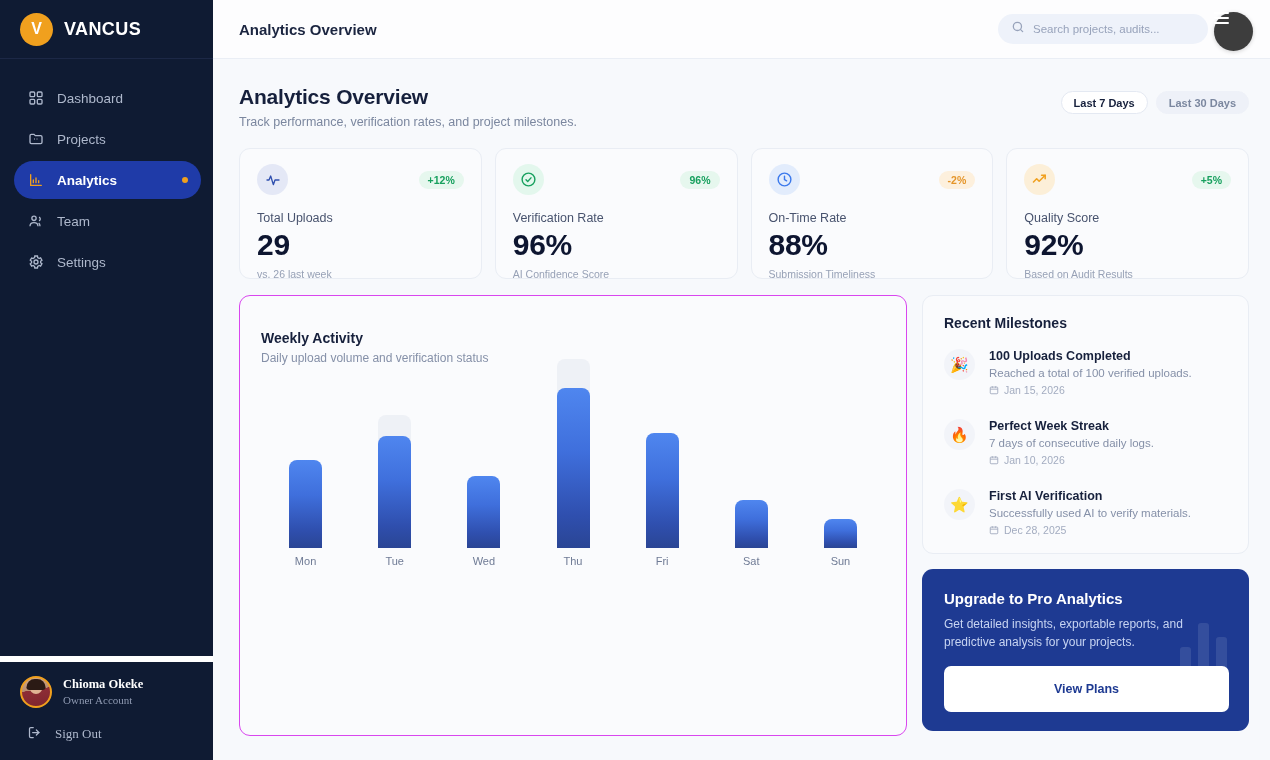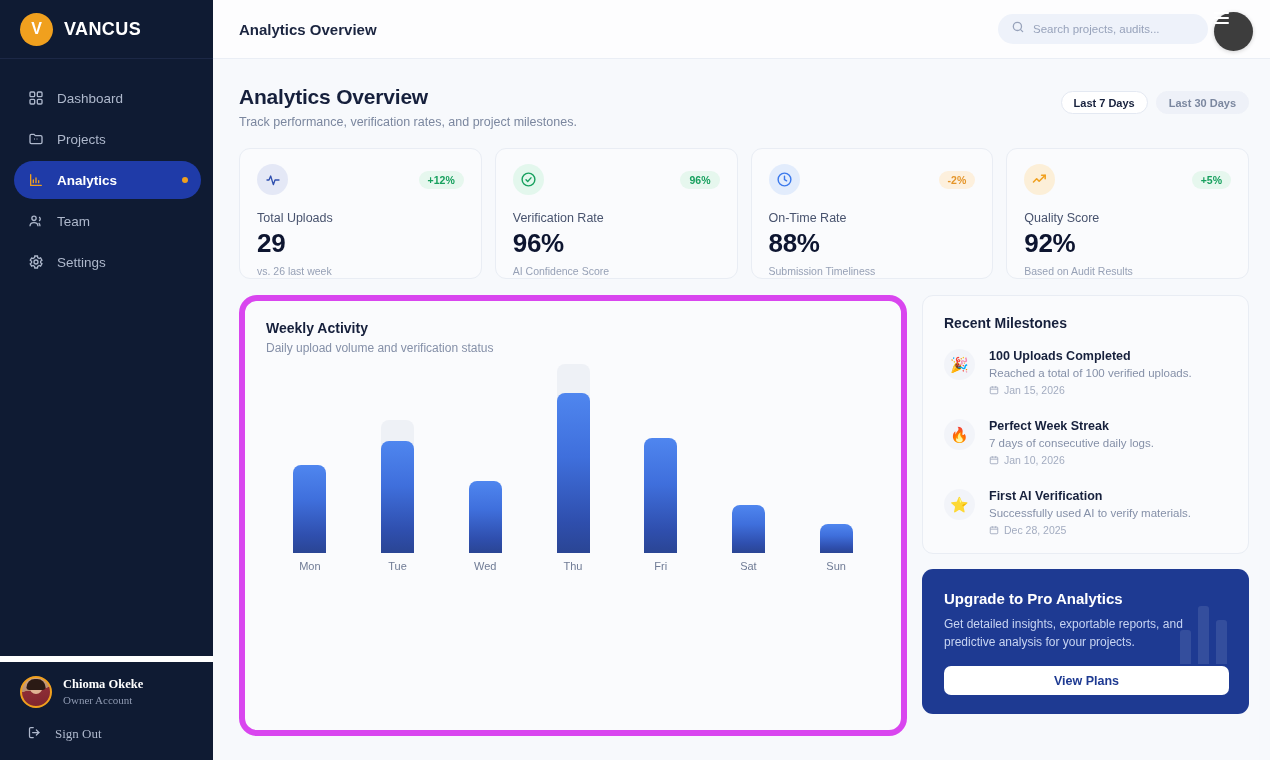--- a/index.html
+++ b/index.html
@@ -144,29 +144,29 @@
   .kpi-top { display: flex; align-items: center; }
   .kpi-ic {
     width: 31px; height: 31px; border-radius: 50%;
     display: flex; align-items: center; justify-content: center;
   }
   .kpi-badge {
     margin-left: auto; font-size: 10.5px; font-weight: bold;
     padding: 3px 9px; border-radius: 9px;
   }
   .kpi-label { font-size: 12.5px; color: #48536e; margin-top: 16px; }
-  .kpi-value { font-size: 26px; font-weight: bold; color: #0d1530; margin-top: 3px; letter-spacing: -.3px; }
+  .kpi-value { font-size: 30px; font-weight: bold; color: #0d1530; margin-top: 3px; letter-spacing: -.3px; }
   .kpi-note { font-size: 10.5px; color: #97a1b6; margin-top: 6px; }
 
   
   .lower { display: flex; gap: 15px; margin-top: 16px; align-items: flex-start; }
   .chart-card {
     flex: 1 1 auto; width: 665px; height: 441px;
-    background: #fafbfd; border: 6px solid #d946ef; border-radius: 18px;
-    padding: 19px 21px;
+    background: #fafbfd; border: 1px solid #d946ef; border-radius: 11px;
+    padding: 34px 21px;
     position: relative;
   }
   .card-title { font-size: 14px; font-weight: bold; color: #16203c; }
   .card-sub { font-size: 12px; color: #8590a8; margin-top: 5px; }
   .chart-area {
     position: absolute; left: 21px; right: 21px; top: 60px; height: 218px;
   }
   .bars { position: absolute; left: 0; right: 0; bottom: 26px; top: 0; }
   .bar-col { position: absolute; bottom: 0; width: 33px; }
   .bar-ghost {
@@ -200,21 +200,21 @@
   .mile-date { font-size: 10.5px; color: #a3acc0; margin-top: 5px; display: flex; align-items: center; gap: 5px; }
 
   .pro-card {
     background: #1e3a92; border-radius: 11px;
     padding: 21px 20px 19px 22px;
     position: relative; overflow: hidden;
   }
   .pro-title { color: #fff; font-size: 15px; font-weight: bold; position: relative; z-index: 2; }
   .pro-sub { color: #c7d4f2; font-size: 12px; line-height: 1.5; margin-top: 8px; position: relative; z-index: 2; }
   .pro-btn {
-    margin-top: 15px; height: 29px; border-radius: 7px; background: #fff;
+    margin-top: 15px; height: 46px; border-radius: 7px; background: #fff;
     display: flex; align-items: center; justify-content: center;
     font-size: 12.5px; font-weight: bold; color: #1e3a92;
     cursor: pointer; position: relative; z-index: 2;
   }
   .pro-deco { position: absolute; right: 22px; bottom: 50px; display: flex; align-items: flex-end; gap: 7px; z-index: 1; }
   .pro-deco i { display: block; width: 11px; background: rgba(255,255,255,.10); border-radius: 3px 3px 0 0; }
 </style>
 </head>
 <body>
 

